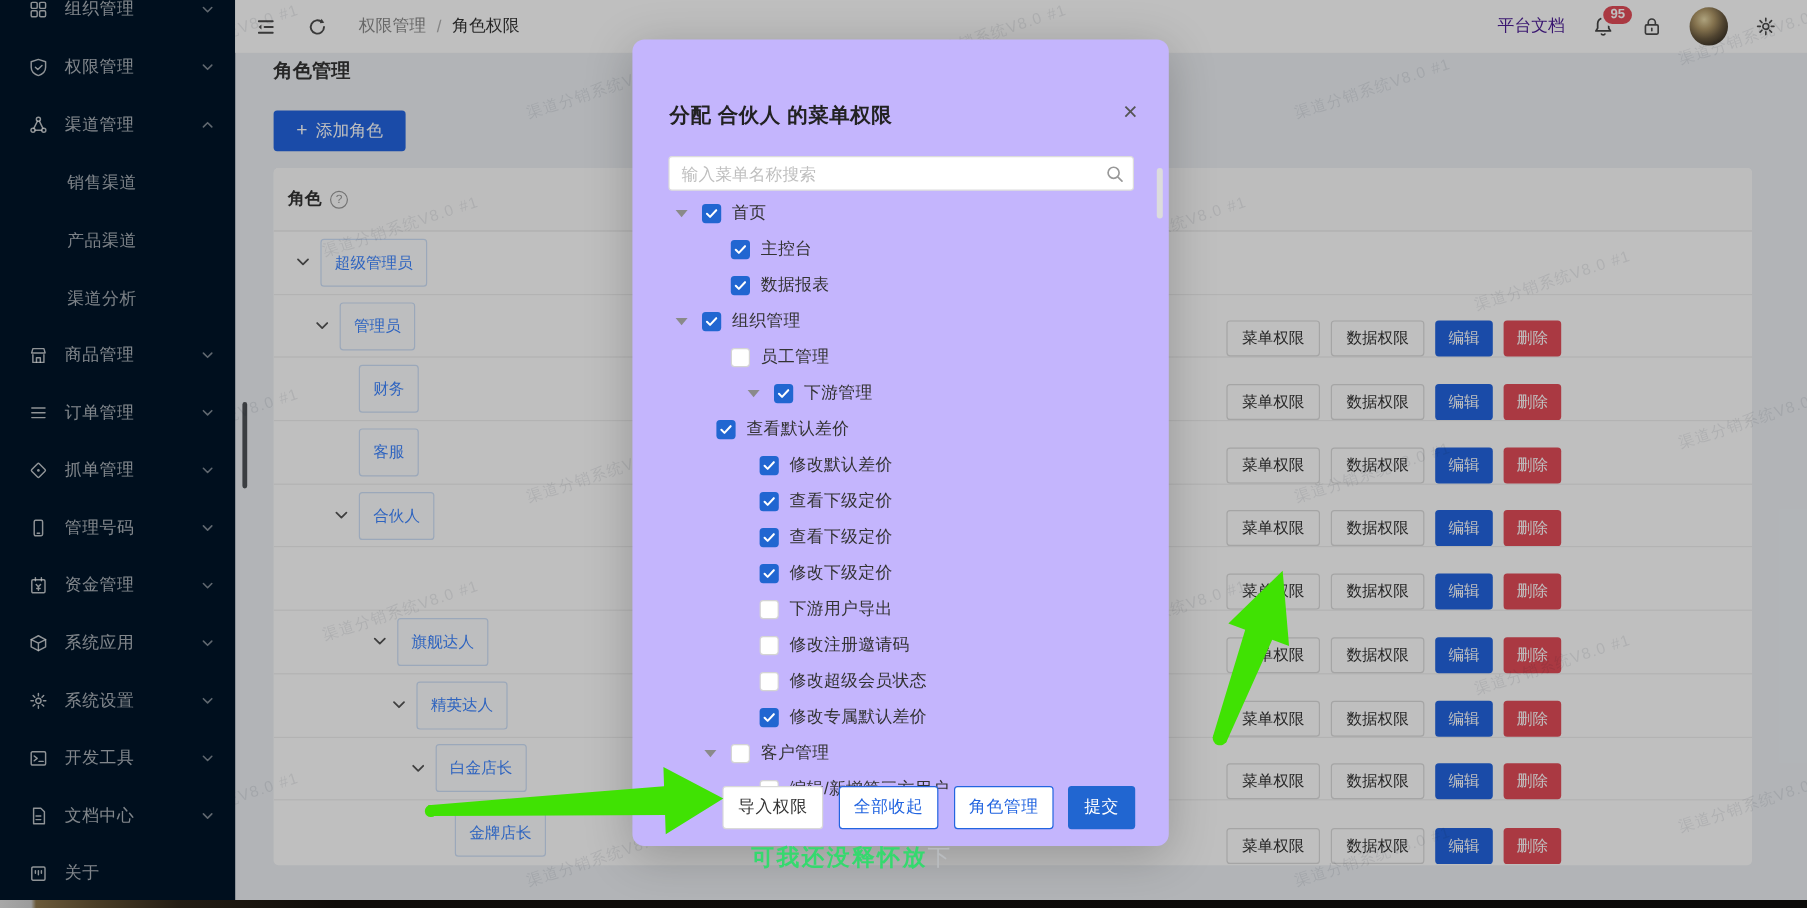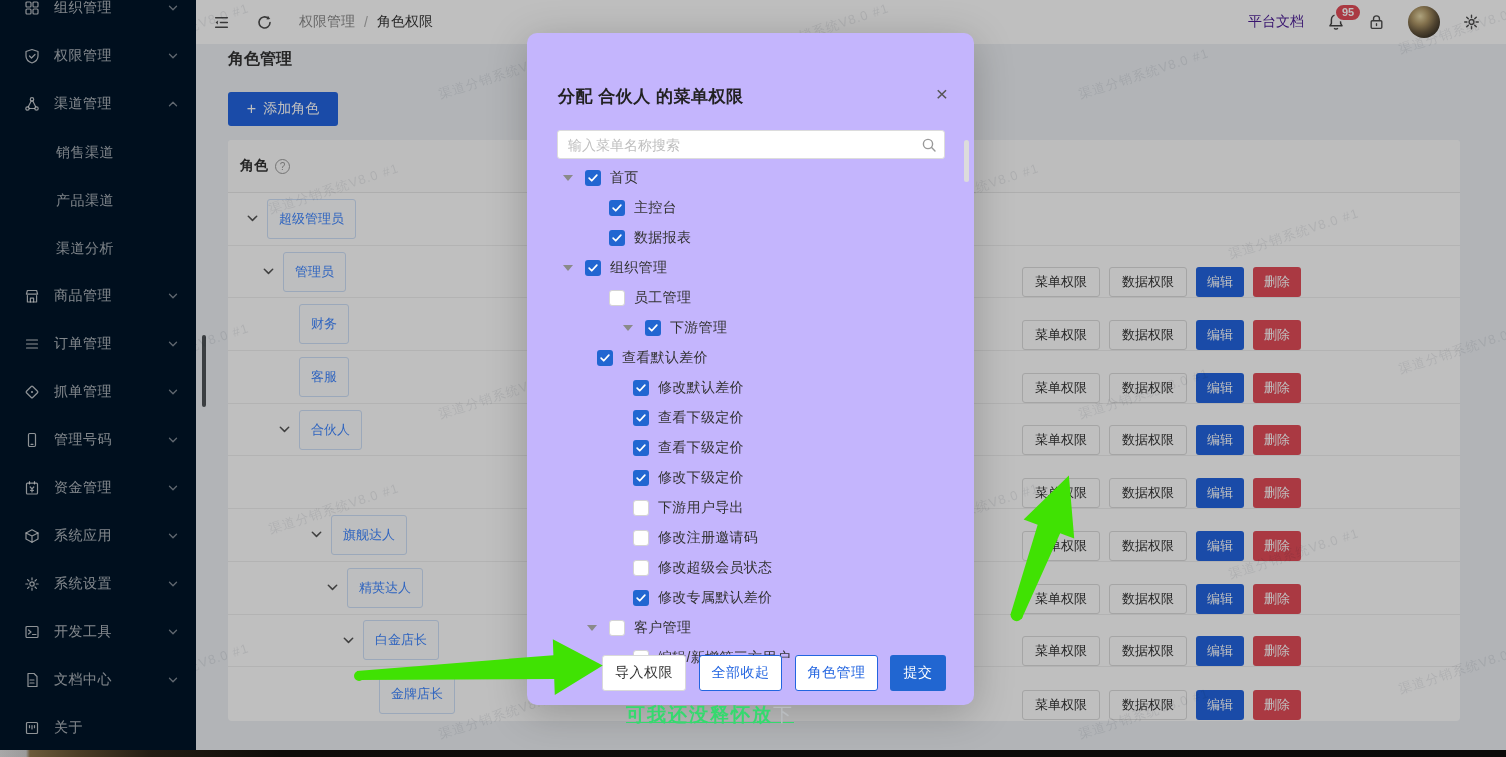--- a/index.html
+++ b/index.html
@@ -72,21 +72,21 @@
   .m-label { font-size:14px; color:#333; letter-spacing:.3px; }
   .m-scroll { position:absolute; right:5px; top:107px; width:5px; height:42px; background:#dcdcdc; border-radius:3px; }
   .m-btn { position:absolute; top:622px; height:36px; border-radius:3px; font-size:14px; cursor:pointer; font-family:inherit; letter-spacing:.5px; }
   .btn-import { left:75px; width:84px; background:#fff; border:1px solid #d9d9d9; color:#333; }
   .btn-out1 { left:172px; width:83px; } .btn-out2 { left:268px; width:83px; }
   .btn-outline { background:#fff; border:1px solid #2365e0; color:#2365e0; }
   .btn-submit { left:363px; width:56px; background:#2166d1; border:none; color:#fff; }
 
   
   .arrows { position:absolute; left:0; top:0; width:1506px; height:757px; z-index:30; pointer-events:none; }
-  .green-note { position:absolute; left:626px; top:702px; z-index:31; font-size:19px; font-weight:700; color:#35d96e; letter-spacing:2px; white-space:nowrap;text-decoration:underline; }
+  .green-note { position:absolute; left:626px; top:702px; z-index:31; font-size:19px; font-weight:700; color:#35d96e; letter-spacing:2px; white-space:nowrap; }
   .green-note .gray { color:#b9bcbf; font-weight:400; }
 
   .bottom-strip { position:absolute; left:0; top:750px; width:1506px; height:7px; z-index:40;
     background:linear-gradient(90deg,#a8a8a8 0px,#9b9b9b 26px,#6b5a3a 30px,#4a3d26 80px,#241d14 150px,#100d0a 280px,#0b0a09 100%); }
 </style>
 </head>
 <body>
 
 <aside class="sidebar">
   <div class="side-list" id="sideList">

